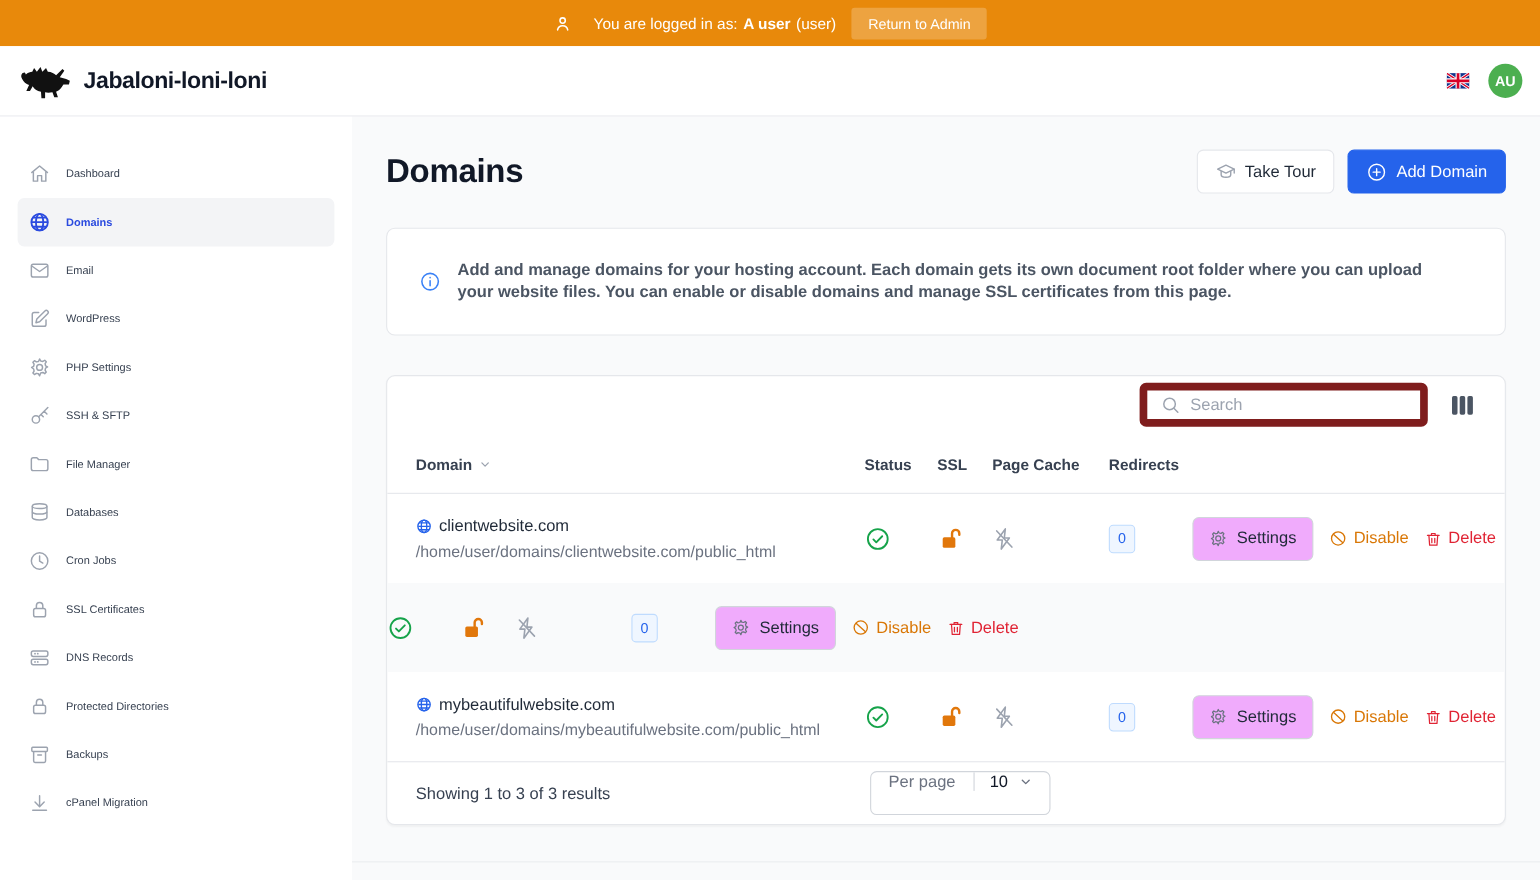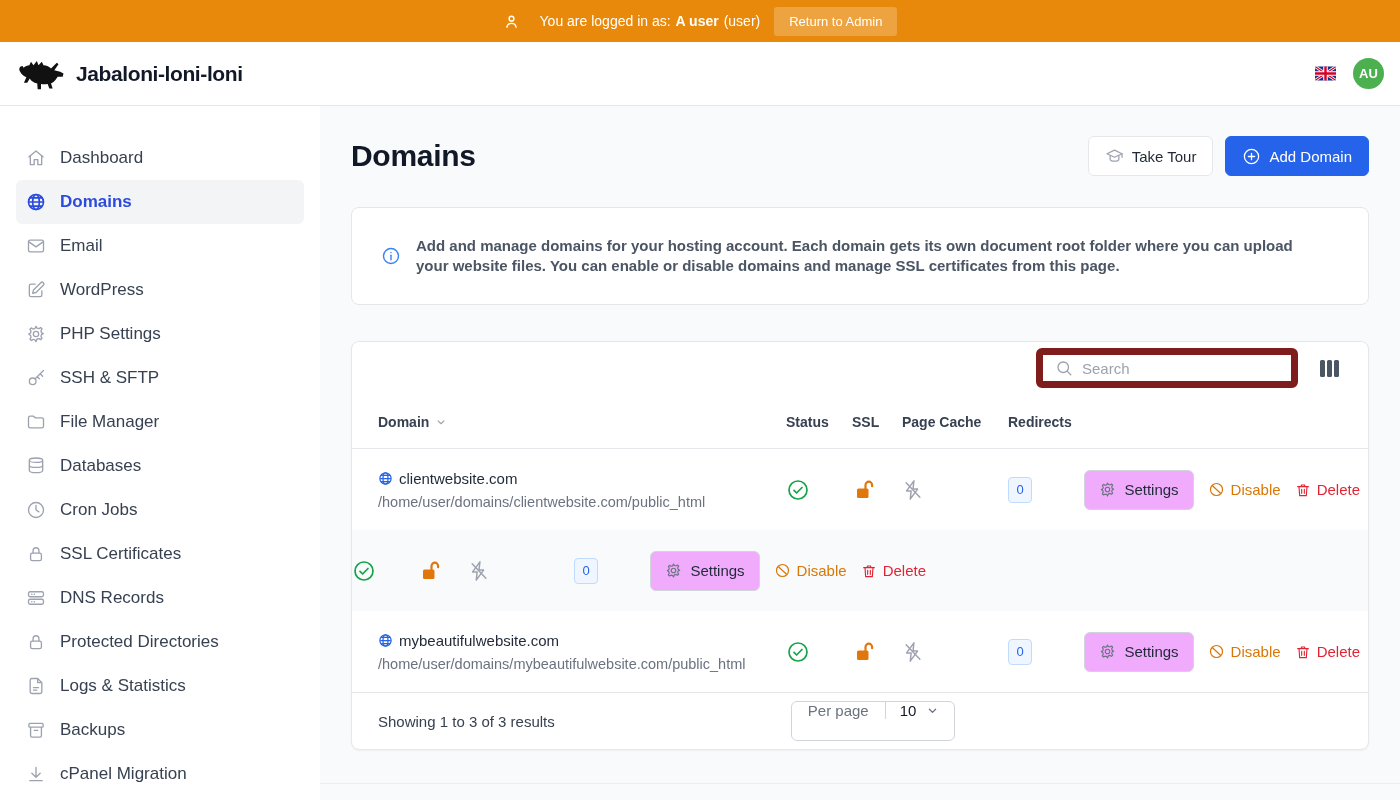--- a/index.html
+++ b/index.html
@@ -23,21 +23,21 @@
   .brand-title { font-size:21px; font-weight:bold; color:#111827; letter-spacing:-0.4px; }
   .header-right { margin-left:auto; display:flex; align-items:center; gap:17px; }
   .flag { width:21px; height:15px; border-radius:2px; overflow:hidden; display:block; cursor:pointer; }
   .avatar { width:31px; height:31px; border-radius:50%; background:#4CAF50; color:#fff;
     font-size:13px; font-weight:bold; display:flex; align-items:center; justify-content:center; cursor:pointer; }
 
   
   .layout { display:flex; height:694px; }
   .sidebar { width:320px; background:#fff; padding-top:30px; flex:none; }
   .nav-item { height:44px; margin:0 16px; padding:0 10px; border-radius:6px;
-    display:flex; align-items:center; gap:14px; font-size:17px; color:#374151; cursor:pointer; }
+    display:flex; align-items:center; gap:14px; font-size:10px; color:#374151; cursor:pointer; }
   .nav-item .nav-ic { color:#9CA3AF; display:flex; width:20px; justify-content:center; }
   .nav-item.active { background:#F3F4F6; color:#2B4BDF; font-weight:bold; }
   .nav-item.active .nav-ic { color:#2B4BDF; }
 
   .main { flex:1; background:#F9FAFB; padding:30px 31px 0 31px; overflow:hidden; }
 
   
   .page-head { display:flex; align-items:center; }
   .page-title { font-size:30px; font-weight:bold; color:#111827; letter-spacing:-0.3px; }
   .head-actions { margin-left:auto; display:flex; gap:12px; }
@@ -264,30 +264,20 @@
           <svg width="20" height="20" viewBox="0 0 24 24" fill="none" stroke="currentColor" stroke-width="1.6" stroke-linejoin="round">
             <rect x="5.5" y="11" width="13" height="9" rx="2"></rect>
             <path d="M8.5 11 V8 a3.5 3.5 0 0 1 7 0 v3"></path>
           </svg>
         </span>
       <span>Protected Directories</span>
     </div>
     <div class="nav-item">
       <span class="nav-ic">
           <svg width="20" height="20" viewBox="0 0 24 24" fill="none" stroke="currentColor" stroke-width="1.6" stroke-linejoin="round">
-            <path d="M14 3 H7 a2 2 0 0 0 -2 2 v14 a2 2 0 0 0 2 2 h10 a2 2 0 0 0 2 -2 V8 z"></path>
-            <path d="M14 3 v5 h5"></path>
-            <path d="M9 14 h6 M9 17 h4" stroke-linecap="round"></path>
-          </svg>
-        </span>
-      <span>Logs &amp; Statistics</span>
-    </div>
-    <div class="nav-item">
-      <span class="nav-ic">
-          <svg width="20" height="20" viewBox="0 0 24 24" fill="none" stroke="currentColor" stroke-width="1.6" stroke-linejoin="round">
             <rect x="3.5" y="4" width="17" height="4.5" rx="1"></rect>
             <path d="M5.5 8.5 V19 a1.5 1.5 0 0 0 1.5 1.5 h10 a1.5 1.5 0 0 0 1.5-1.5 V8.5"></path>
             <path d="M10 12.5 h4" stroke-linecap="round"></path>
           </svg>
         </span>
       <span>Backups</span>
     </div>
     <div class="nav-item">
       <span class="nav-ic">
           <svg width="20" height="20" viewBox="0 0 24 24" fill="none" stroke="currentColor" stroke-width="1.6" stroke-linecap="round" stroke-linejoin="round">

